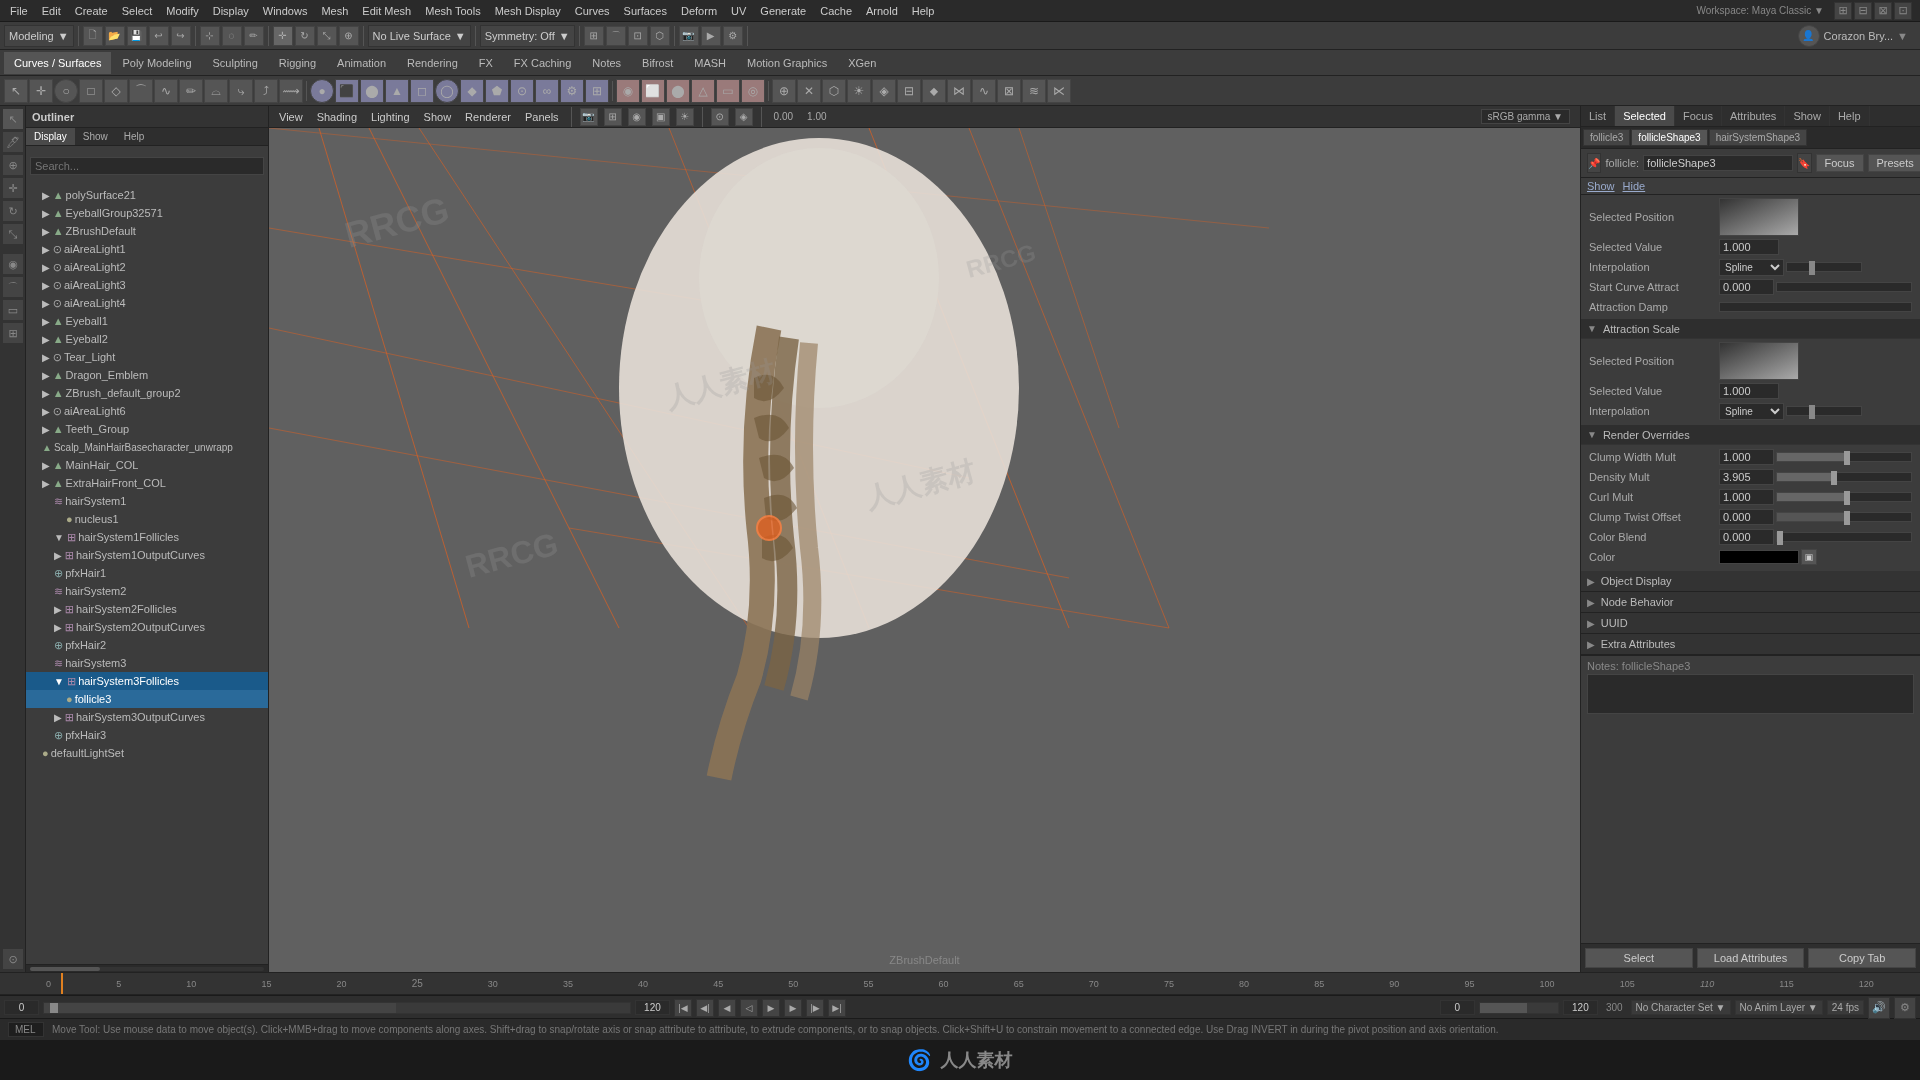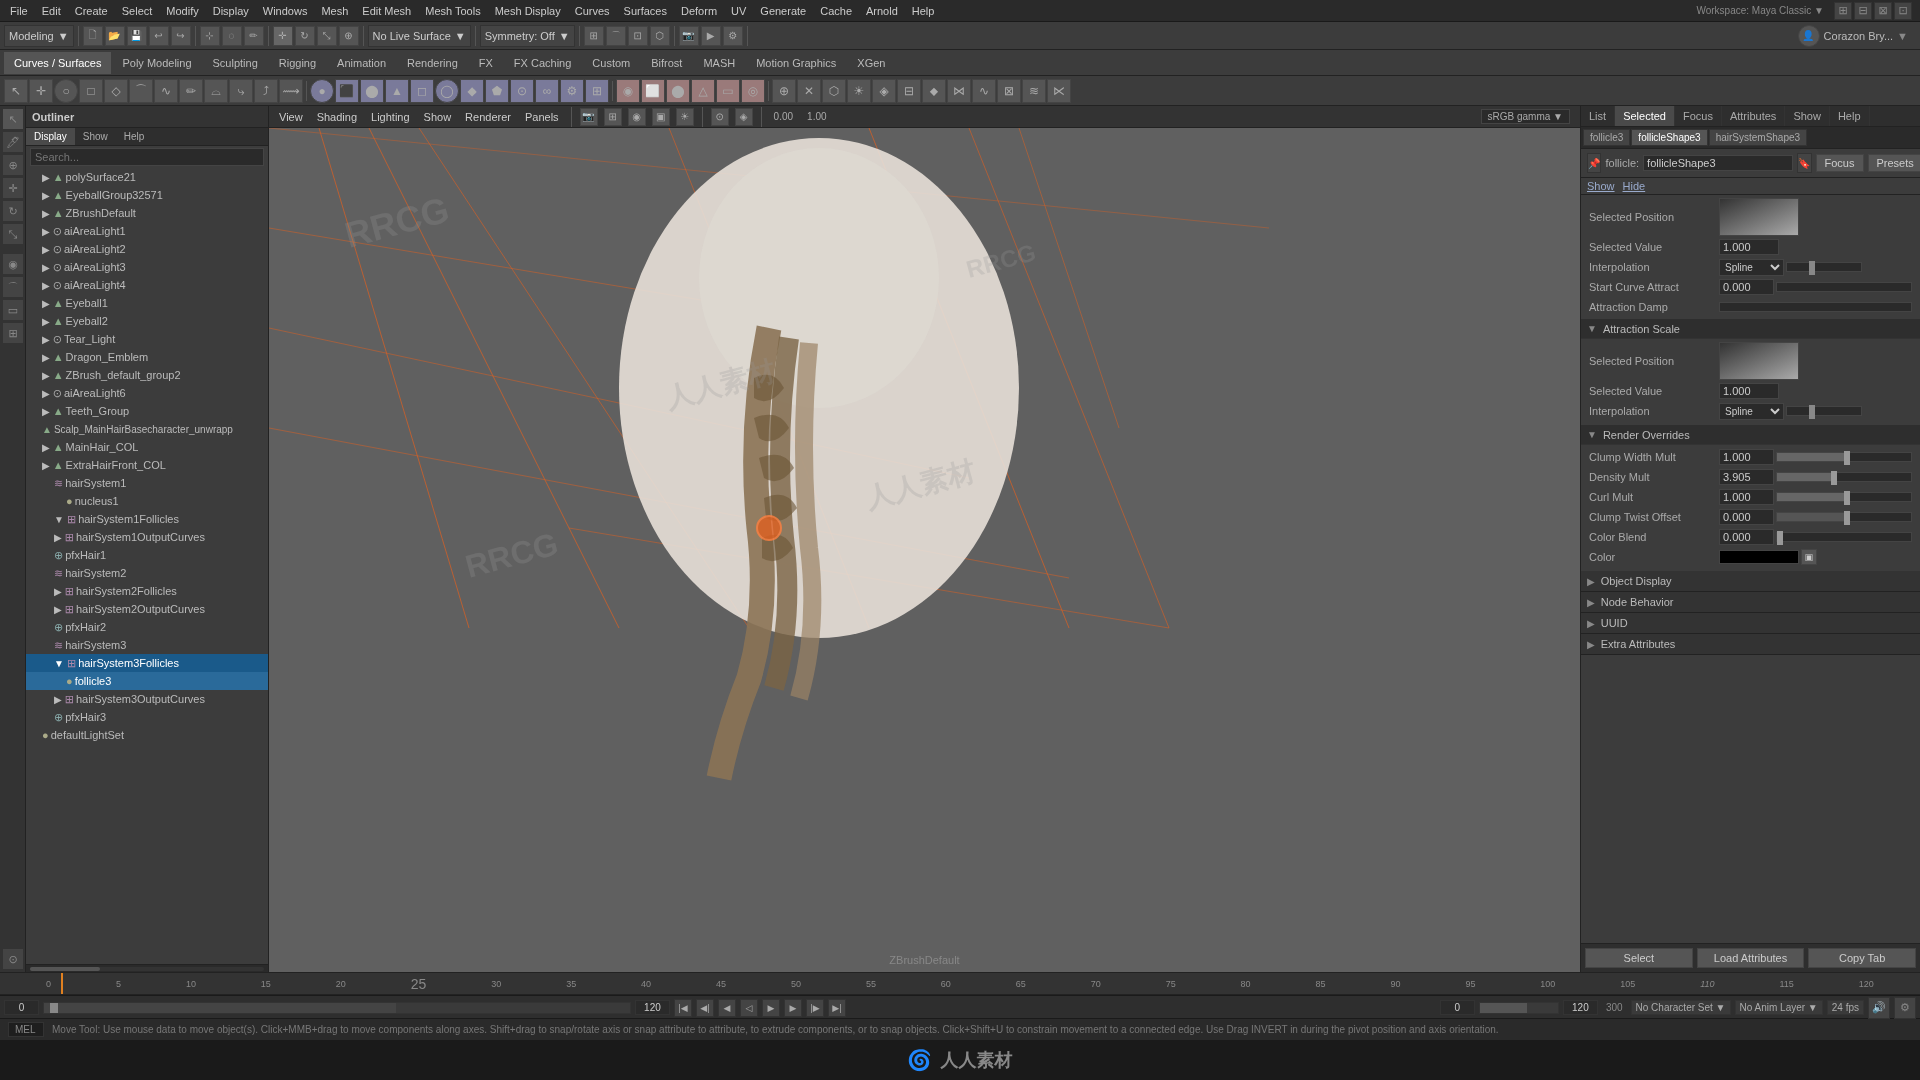--- a/index.html
+++ b/index.html
@@ -24,21 +24,21 @@
     .toolbar3 { background: #3c3c3c; height: 30px; display: flex; align-items: center; padding: 2px 4px; gap: 1px; border-bottom: 1px solid #222; }
     .t3-icon { width: 24px; height: 24px; background: #555; border: 1px solid #444; display: flex; align-items: center; justify-content: center; cursor: pointer; font-size: 12px; color: #aaa; }
     .t3-icon.round { border-radius: 12px; }
 
     
     .left-panel { width: 243px; background: #3c3c3c; border-right: 1px solid #222; display: flex; flex-direction: column; }
     .panel-header { background: #333; height: 22px; display: flex; align-items: center; padding: 0 6px; gap: 8px; font-size: 11px; font-weight: bold; color: #ccc; border-bottom: 1px solid #222; }
     .panel-tab { padding: 0 8px; display: flex; align-items: center; font-size: 10px; color: #aaa; cursor: pointer; }
     .panel-tab.active { background: #4a4a4a; color: #fff; }
 
-    .outliner-search { padding: 2px 4px; }
+    .outliner-search { padding: 11px 4px; }
     .outliner-search input { width: 100%; background: #2a2a2a; border: 1px solid #444; color: #ccc; padding: 2px 4px; font-size: 11px; }
     .outliner-list { flex: 1; overflow-y: auto; }
     .outliner-list::-webkit-scrollbar { width: 8px; }
     .outliner-list::-webkit-scrollbar-track { background: #333; }
     .outliner-list::-webkit-scrollbar-thumb { background: #555; }
     .ol-item { height: 18px; display: flex; align-items: center; padding-left: 4px; font-size: 11px; color: #bbb; cursor: pointer; white-space: nowrap; }
     .ol-item.selected { background: #1a5a8a; color: #fff; }
     .ol-item.selected2 { background: #2a6a9a; color: #fff; }
     .ol-indent1 { padding-left: 16px; }
     .ol-indent2 { padding-left: 28px; }
@@ -188,21 +188,21 @@
 
 <div class="toolbar2">
   <button class="tab-btn active">Curves / Surfaces</button>
   <button class="tab-btn">Poly Modeling</button>
   <button class="tab-btn">Sculpting</button>
   <button class="tab-btn">Rigging</button>
   <button class="tab-btn">Animation</button>
   <button class="tab-btn">Rendering</button>
   <button class="tab-btn">FX</button>
   <button class="tab-btn">FX Caching</button>
-  <button class="tab-btn">Custom</button>
+  <button class="tab-btn">Notes</button>
   <button class="tab-btn">Bifrost</button>
   <button class="tab-btn">MASH</button>
   <button class="tab-btn">Motion Graphics</button>
   <button class="tab-btn">XGen</button>
 </div>
 
 <div class="toolbar3">
 
   <div class="t3-icon">↖</div>
   <div class="t3-icon">✛</div>
@@ -605,20 +605,24 @@
           <span style="font-size:11px;color:#bbb;">UUID</span>
         </div>
       </div>
       <div class="attr-collapsed-section">
         <div class="attr-collapsed-row">
           <span style="font-size:10px;color:#888;margin-right:2px;">▶</span>
           <span style="font-size:11px;color:#bbb;">Extra Attributes</span>
         </div>
       </div>
 
+      <div class="attr-notes">
+        <div style="color:#888;font-size:11px;margin-bottom:2px;">Notes: follicleShape3</div>
+        <textarea style="width: 100%; height: 40px; background: rgb(42, 42, 42); border: 1px solid rgb(68, 68, 68); color: rgb(136, 136, 136); font-size: 11px; resize: none;"></textarea>
+      </div>
 
     </div>
 
     <div class="attr-footer">
       <button class="attr-footer-btn">Select</button>
       <button class="attr-footer-btn">Load Attributes</button>
       <button class="attr-footer-btn">Copy Tab</button>
     </div>
 
   </div>
@@ -628,21 +632,21 @@
 
   <div style="height:22px; background:#333; position:relative; display:flex; align-items:center; padding:0 4px; border-bottom:1px solid #222; overflow:hidden;">
     <div style="position:absolute;left:0;top:0;right:0;bottom:0;display:flex;align-items:center;padding:0 46px;">
 
       <div style="flex:1;display:flex;justify-content:space-between;align-items:center;">
         <span style="font-size:9px;color:#888;">0</span>
         <span style="font-size:9px;color:#888;">5</span>
         <span style="font-size:9px;color:#888;">10</span>
         <span style="font-size:9px;color:#888;">15</span>
         <span style="font-size:9px;color:#888;">20</span>
-        <span style="font-size:14px;color:#888;">25</span>
+        <span style="font-size:10px;color:#888;">25</span>
         <span style="font-size:9px;color:#888;">30</span>
         <span style="font-size:9px;color:#888;">35</span>
         <span style="font-size:9px;color:#888;">40</span>
         <span style="font-size:9px;color:#888;">45</span>
         <span style="font-size:9px;color:#888;">50</span>
         <span style="font-size:9px;color:#888;text-align:right;">55</span>
         <span style="font-size:9px;color:#888;">60</span>
         <span style="font-size:9px;color:#888;">65</span>
         <span style="font-size:9px;color:#888;">70</span>
         <span style="font-size:9px;color:#888;">75</span>

